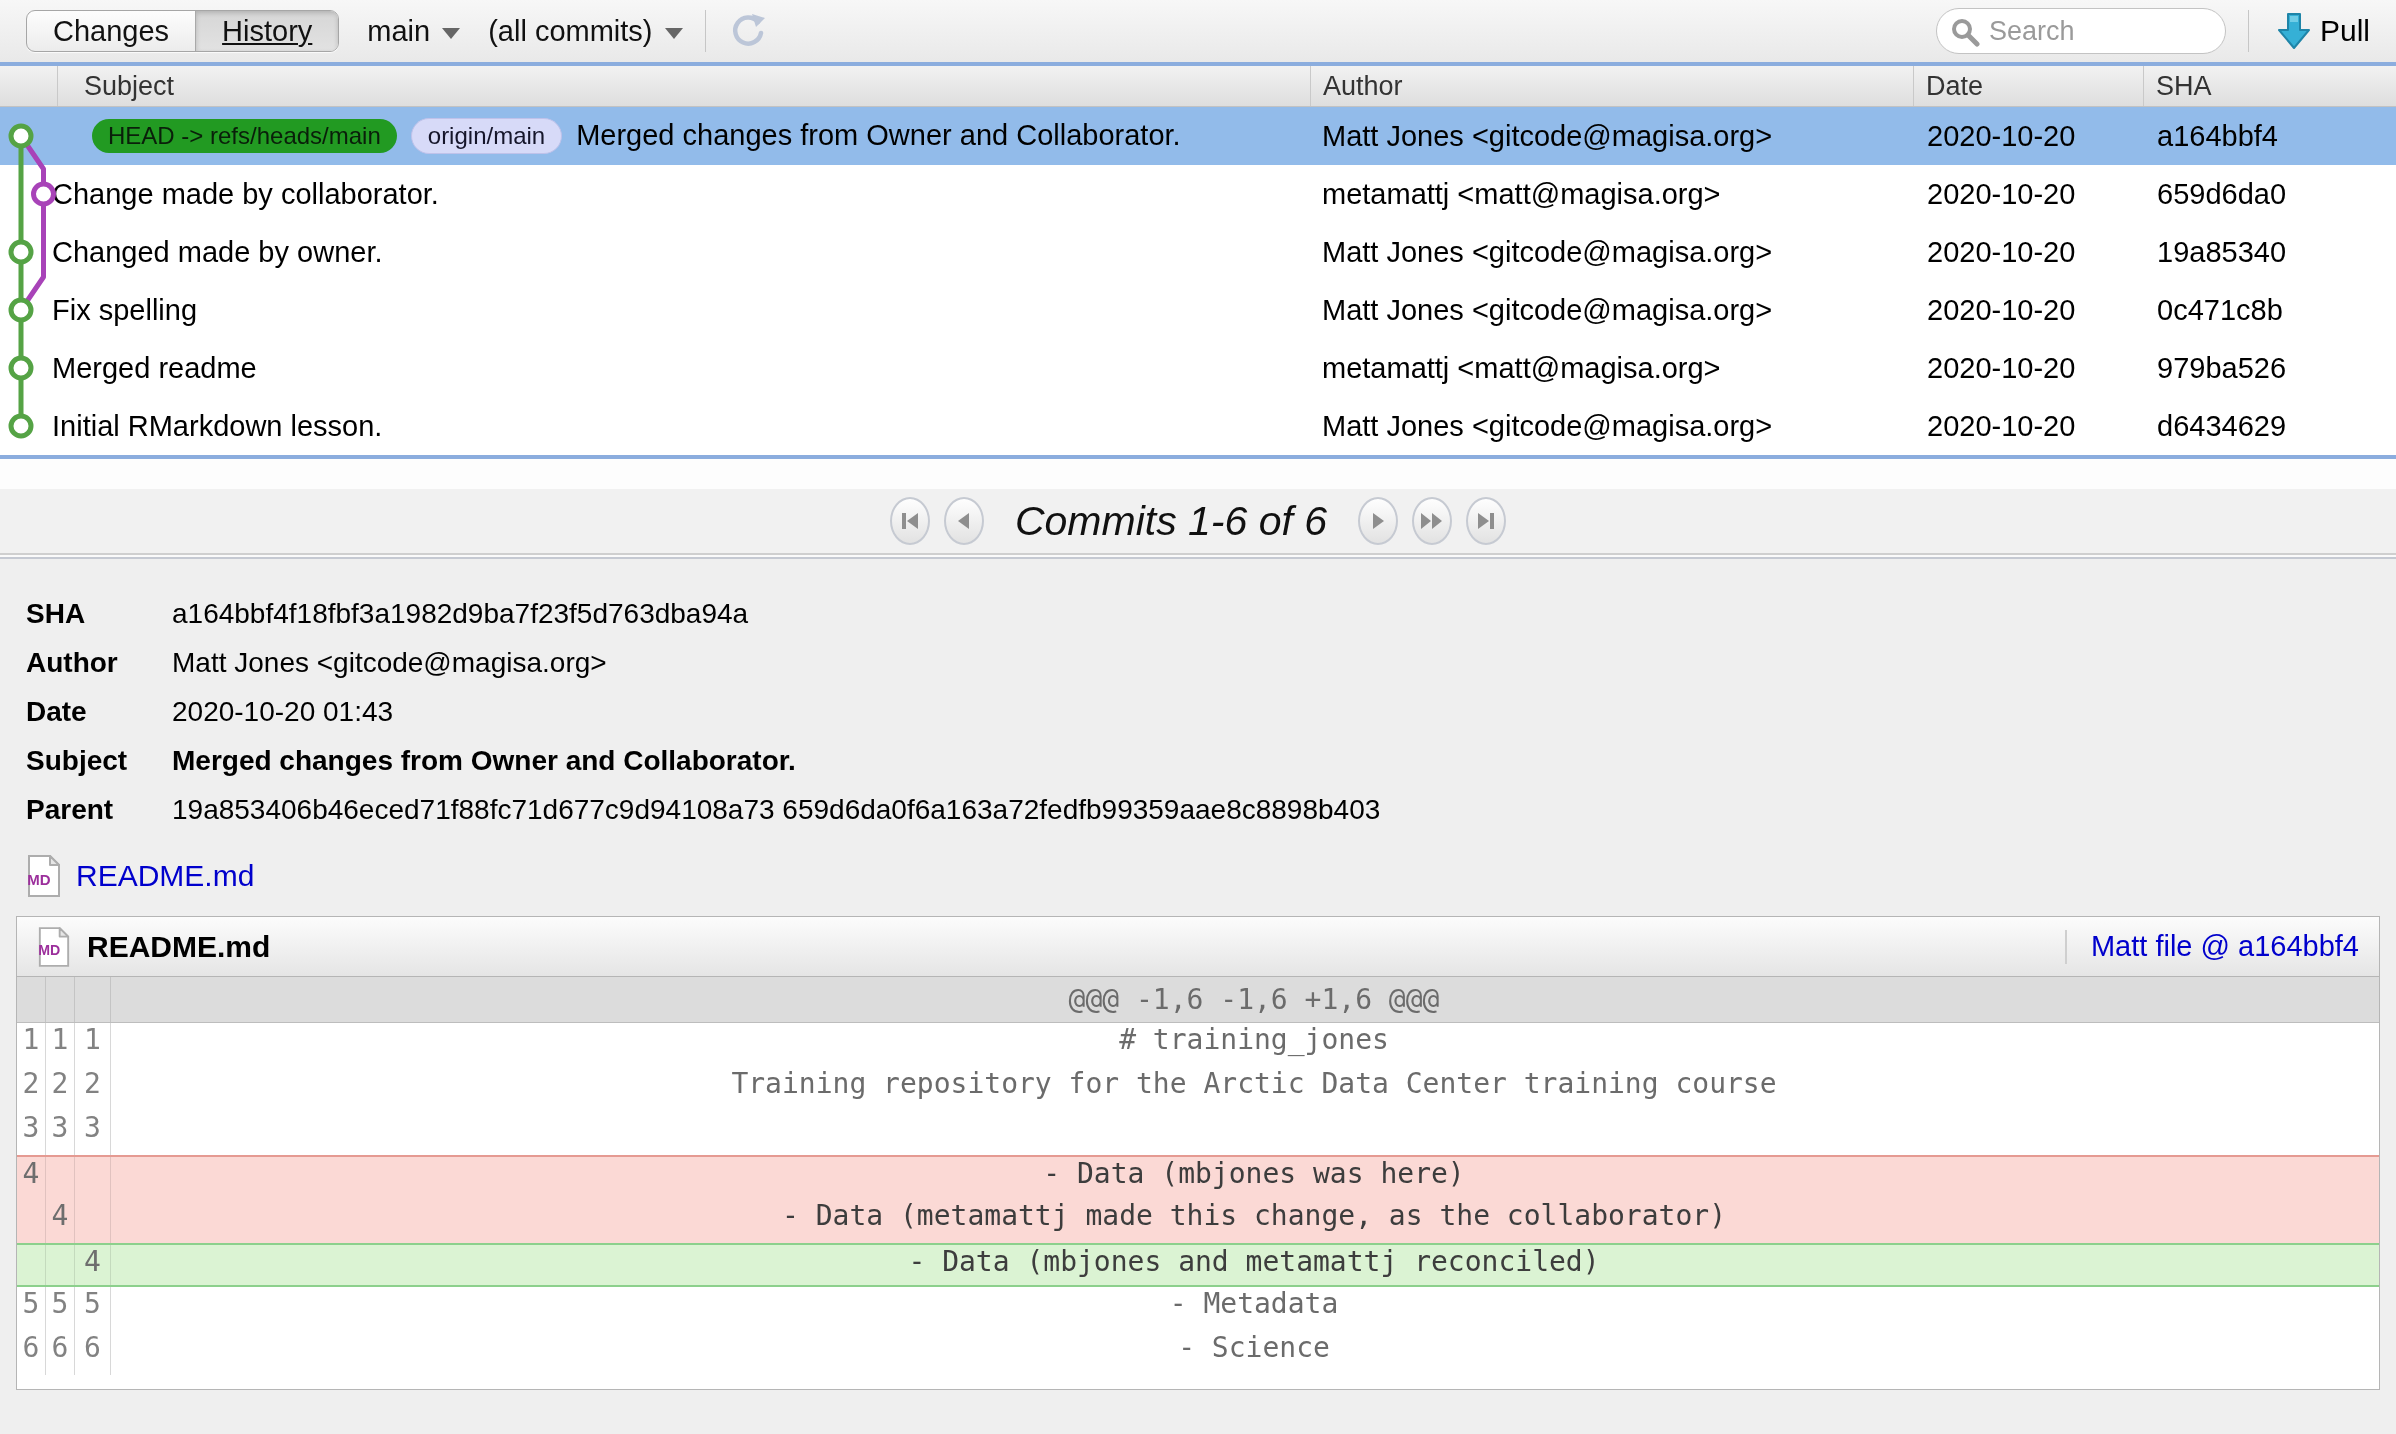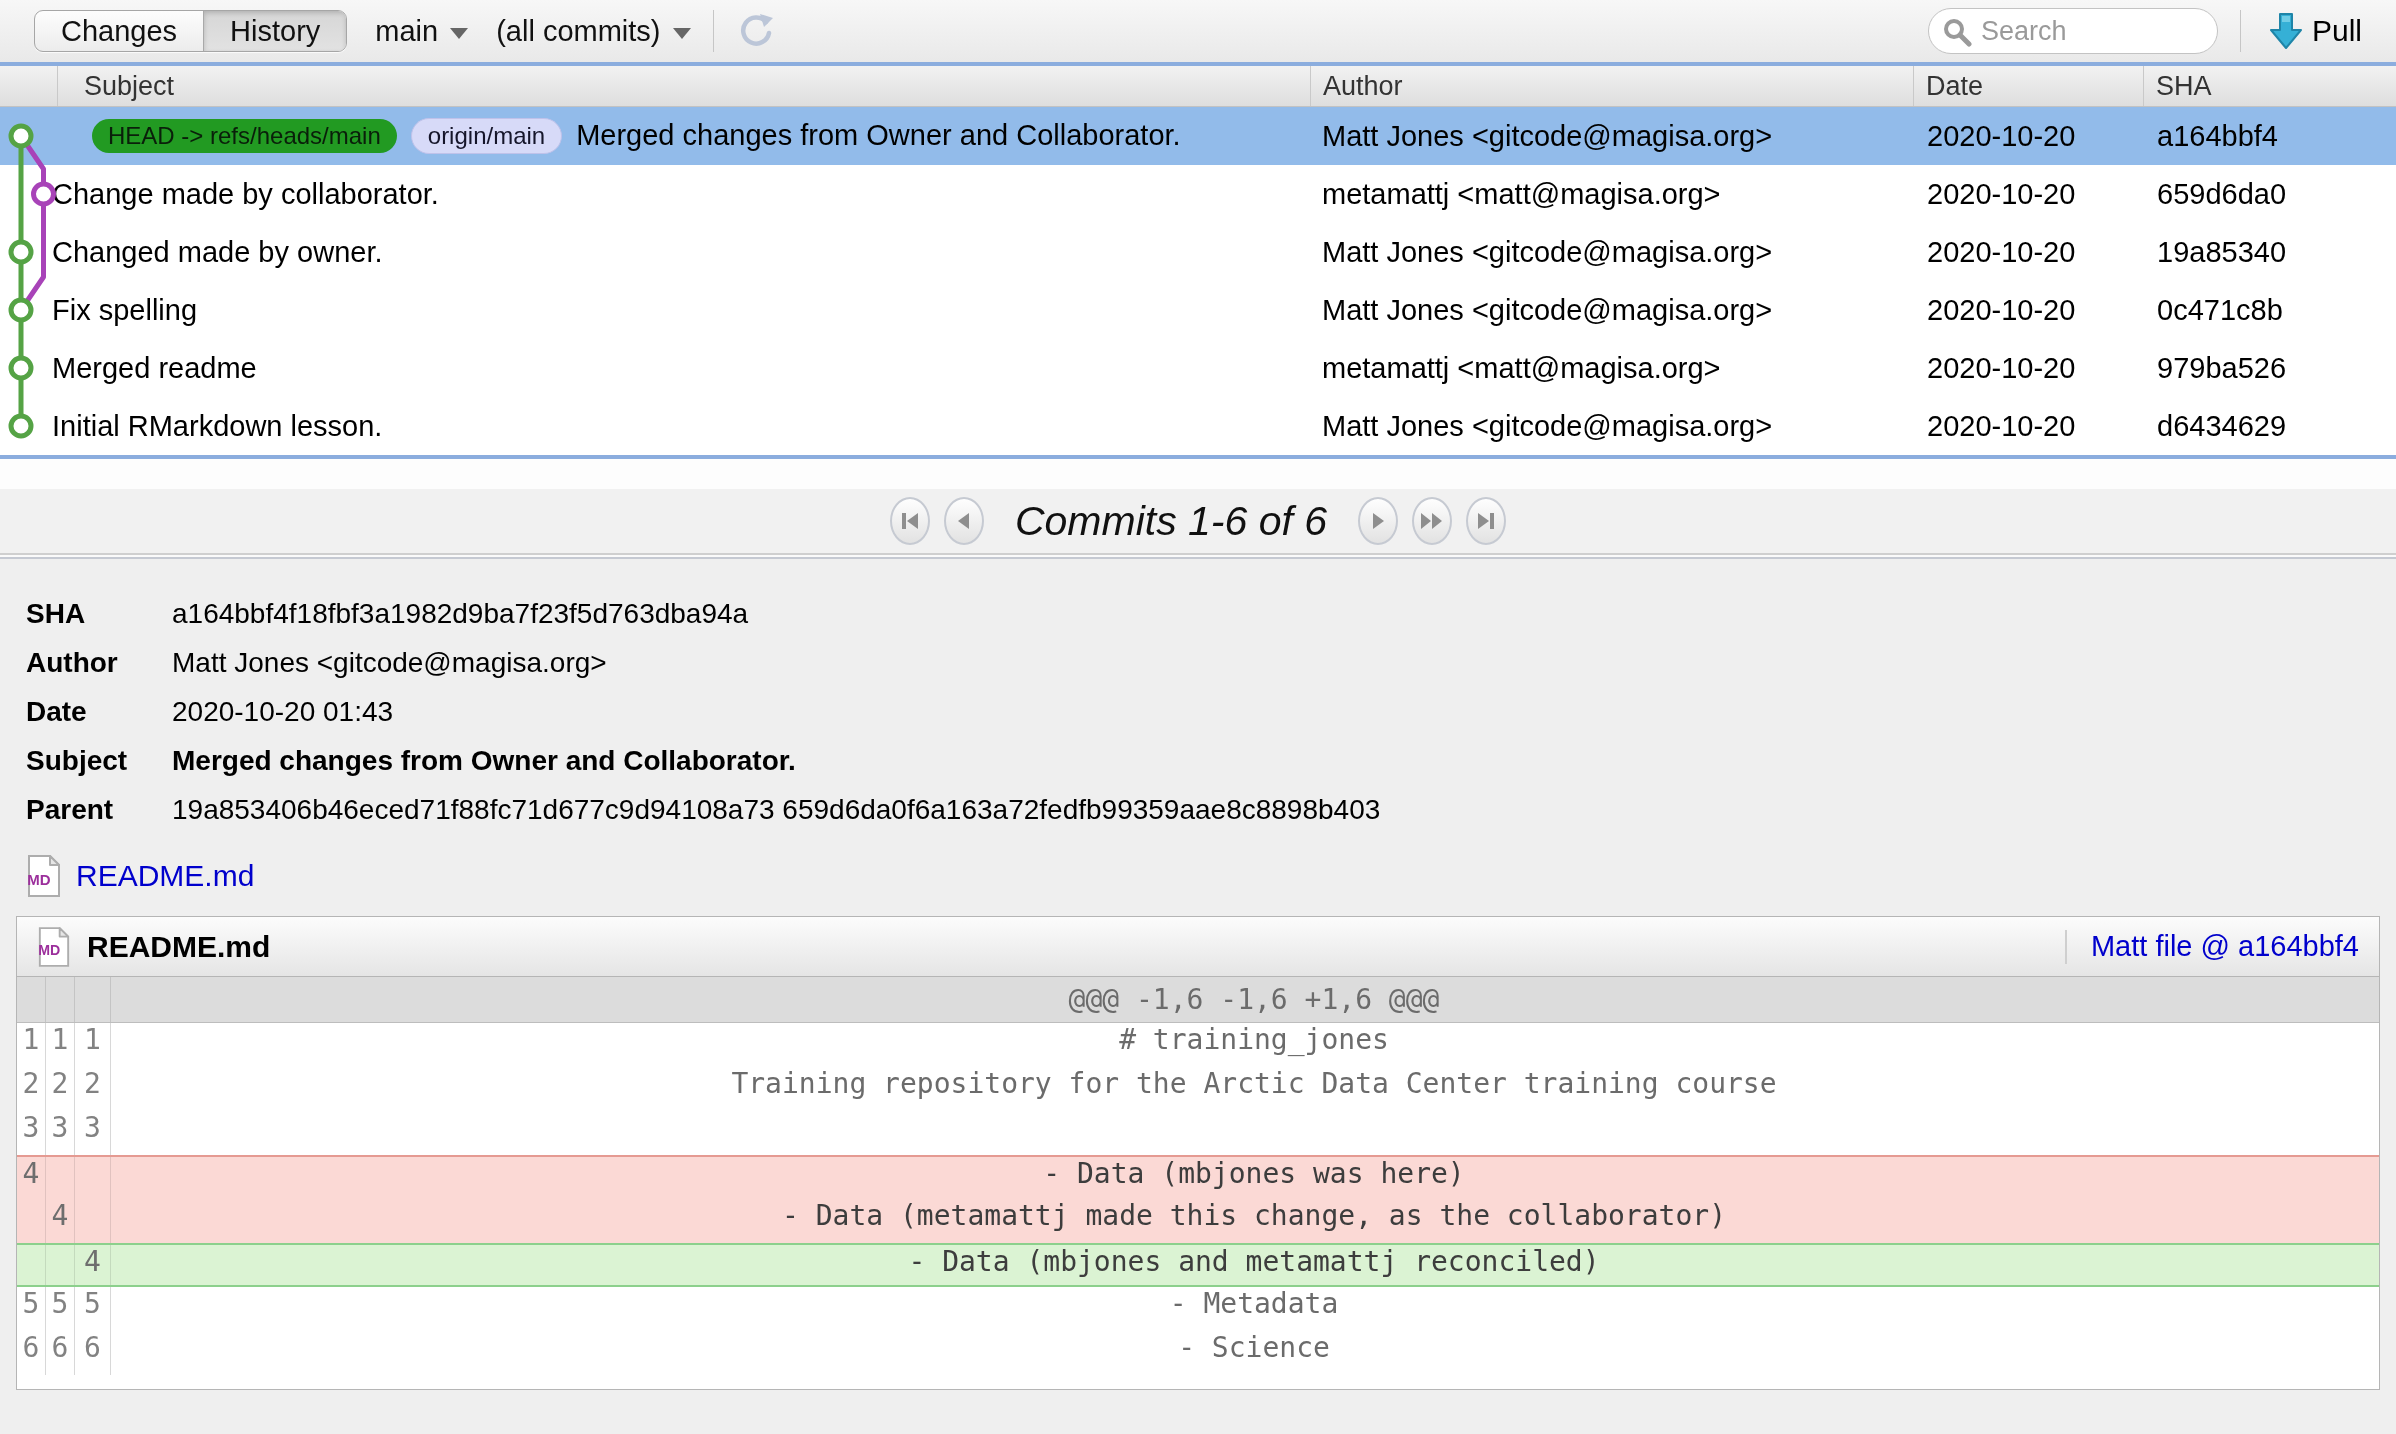--- a/index.html
+++ b/index.html
@@ -10,29 +10,29 @@
     --selection:#92bbea; --blue-line:#8badde; --link:#0000cc;
     --graph-green:#55a345; --graph-purple:#a843b8;
     --badge-head:#229a22; --badge-remote:#d7daf8;
     --del-bg:#fbd9d5; --del-border:#e59a92;
     --add-bg:#dbf3d3; --add-border:#8cd08c;
     --pull:#35b0d6; --chrome-icon:#bcc6d8;
   }
 
   
   .toolbar { height:62px; background:linear-gradient(#f7f7f7,#e9e9e9);
-    display:flex; align-items:center; padding:0 34px; }
+    display:flex; align-items:center; padding:0 26px; }
   .seg { display:flex; border:1px solid #a6a6a6; border-radius:9px; overflow:hidden;
     height:42px; background:linear-gradient(#fdfdfd,#ececec);
     box-shadow:0 1px 1px rgba(255,255,255,.8); }
   .seg button { border:none; background:transparent; font:29px "Liberation Sans",sans-serif;
     padding:0 26px; color:#111; cursor:default; }
   .seg button.active { background:linear-gradient(#d6d6d6,#e2e2e2);
     box-shadow:inset 0 2px 5px rgba(0,0,0,.18); }
-  .seg button + button { border-left:1px solid #a9a9a9; }
+  .seg button + button { border-left:1px solid #a9a9a9;text-decoration:underline; }
   .dropdown { display:flex; align-items:center; gap:12px; margin-left:28px;
     font-size:29px; color:#111; cursor:default; }
   .caret { width:0; height:0; border-left:9px solid transparent;
     border-right:9px solid transparent; border-top:11px solid #666; margin-top:4px; }
   .tb-divider { width:1px; height:42px; background:#c6c6c6; margin:0 22px; }
   .spacer { flex:1; }
   .searchbox { position:relative; width:290px; height:46px; }
   .searchbox input { width:100%; height:100%; border:1.5px solid #c3c3c3; border-radius:23px;
     padding:0 16px 0 52px; font:27px "Liberation Sans",sans-serif; color:#333;
     background:#fff; outline:none; }

